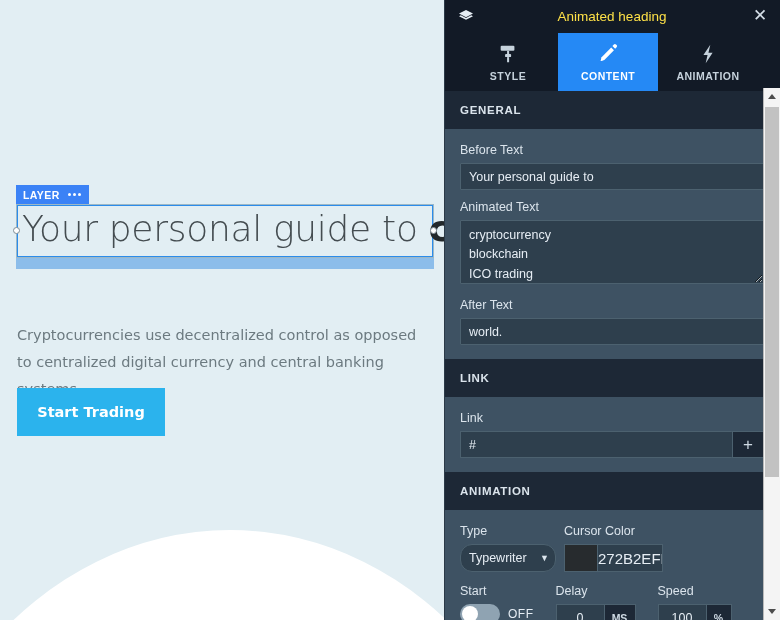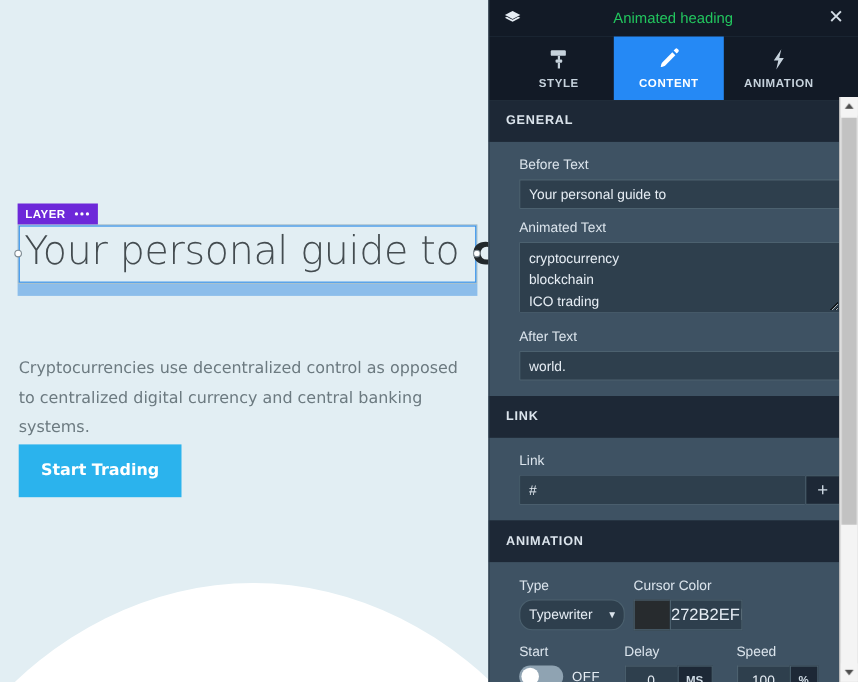--- a/index.html
+++ b/index.html
@@ -32,21 +32,21 @@
     height: 420px;
     background: #ffffff;
     border-radius: 50% 50% 0 0 / 100% 100% 0 0;
   }
 
   
   #layer-badge {
     position: absolute;
     left: 16px; top: 185px;
     height: 19px;
-    background: #6d28d9;
+    background: #3b82f6;
     color: #ffffff;
     display: flex;
     align-items: center;
     gap: 8px;
     padding: 0 8px 0 7px;
     z-index: 6;
   }
   #layer-badge .lbl {
     font-size: 10.5px;
     font-weight: bold;
@@ -108,21 +108,21 @@
     left: 17px; top: 322px;
     width: 400px;
     font-family: "DejaVu Sans", sans-serif;
     font-size: 14.5px;
     line-height: 1.85;
     color: #6c7a80;
     z-index: 4;
   }
   #cta-button {
     position: absolute;
-    left: 17px; top: 404px;
+    left: 17px; top: 388px;
     width: 148px; height: 48px;
     background: #2bb3ed;
     color: #ffffff;
     border: none;
     font-family: "DejaVu Sans", sans-serif;
     font-size: 14.5px;
     font-weight: bold;
     cursor: pointer;
     z-index: 4;
   }
@@ -145,21 +145,21 @@
     align-items: center;
     flex: 0 0 33px;
   }
   #panel-header .layers-ico {
     position: absolute; left: 14px; top: 9px;
     width: 16px; height: 15px;
   }
   #panel-title {
     flex: 1;
     text-align: center;
-    color: #22c55e;
+    color: #fde047;
     font-size: 13.5px;
   }
   #panel-close {
     position: absolute;
     right: 10px; top: 6px;
     width: 20px; height: 20px;
     color: #d3dde6;
     font-size: 17px;
     line-height: 20px;
     text-align: center;
@@ -204,21 +204,21 @@
     background: #3e5263;
   }
   .section-head {
     background: #1d2836;
     color: #dbe4ec;
     font-size: 11.5px;
     font-weight: bold;
     letter-spacing: .7px;
     padding: 13px 16px;
   }
-  .section-body { padding: 4px 16px 14px 28px; }
+  .section-body { padding: 4px 16px 14px 16px; }
   .field { margin-top: 10px; }
   .field-label {
     color: #dbe4ec;
     font-size: 12.5px;
     margin-bottom: 6px;
   }
   .txt {
     width: 100%;
     height: 27px;
     background: #2e3f4d;

